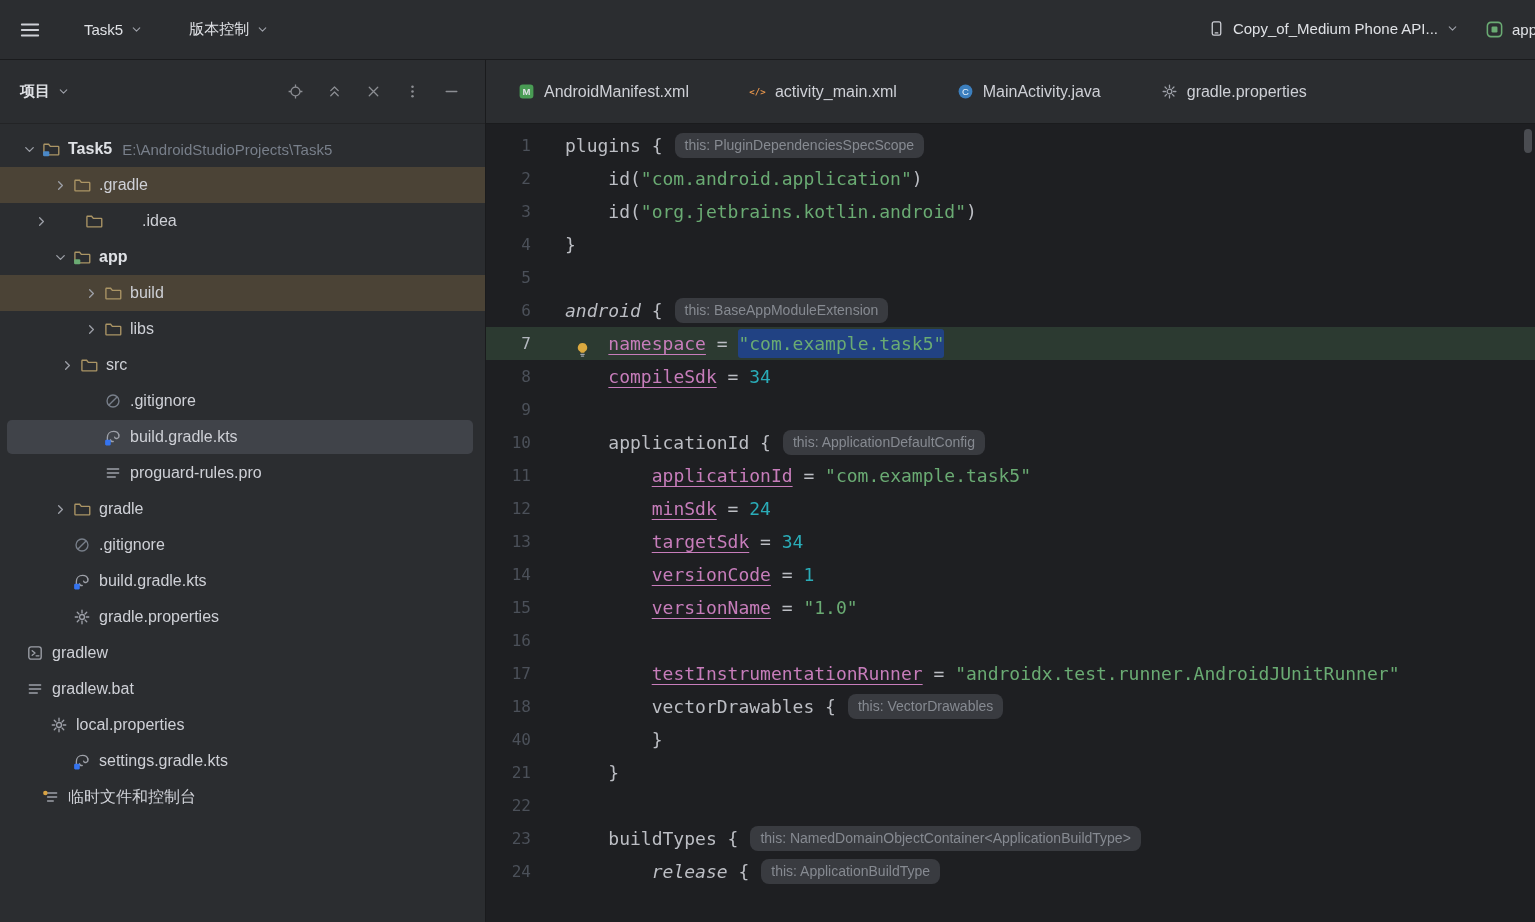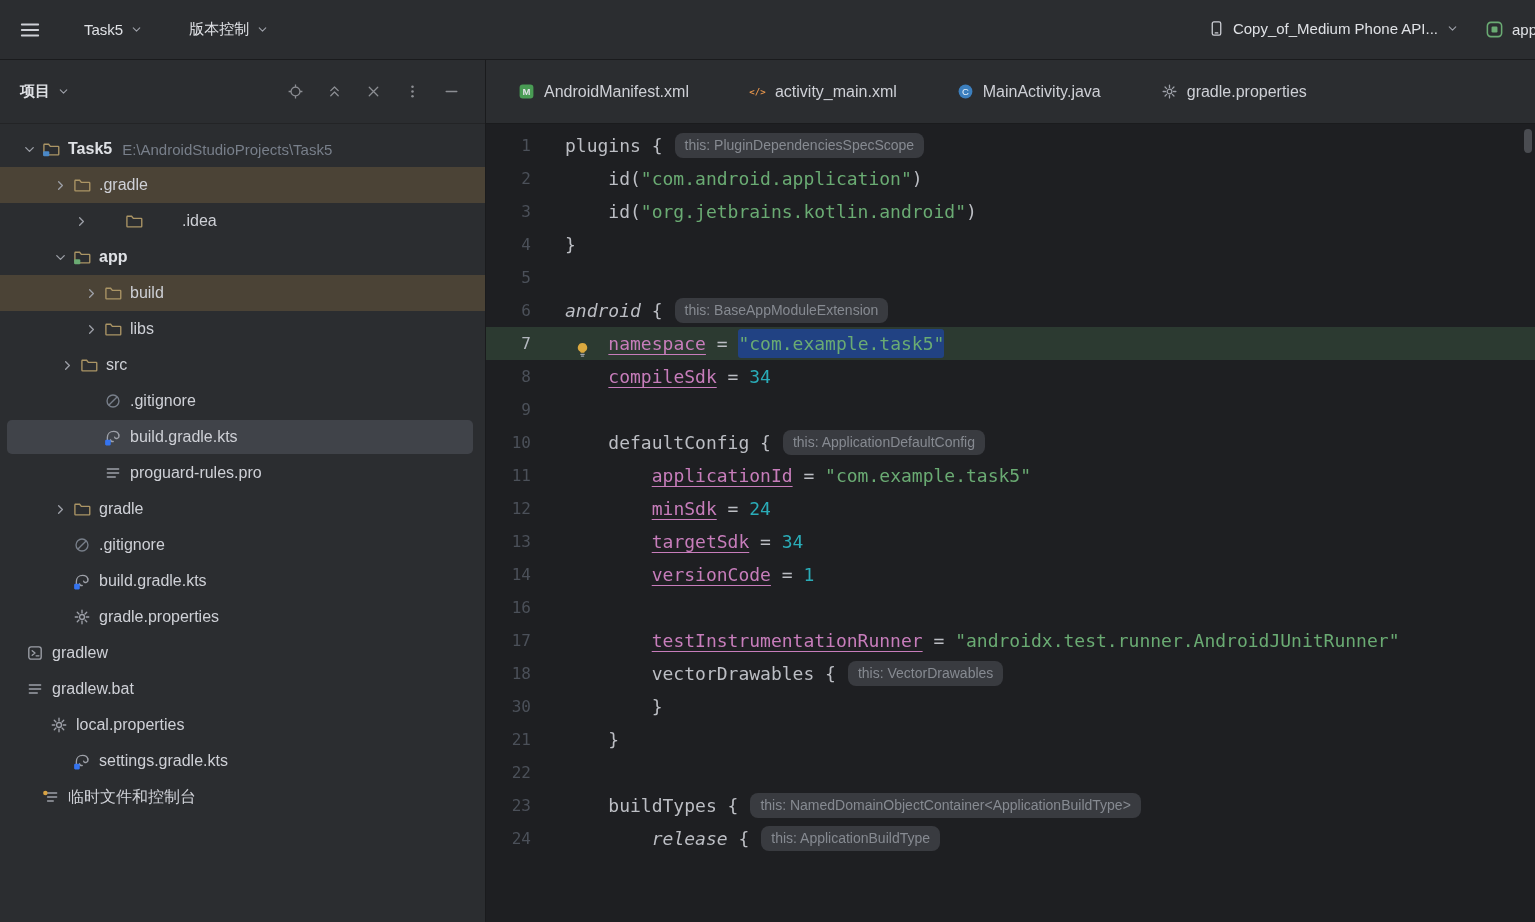--- a/index.html
+++ b/index.html
@@ -192,21 +192,21 @@
                 <path d="M6 4l4 4-4 4" fill="none" stroke="currentColor" stroke-width="1.4" stroke-linecap="round" stroke-linejoin="round"></path>
               </svg>
             </span>
             <span class="t-icon" style="display: flex;">
               <svg viewBox="0 0 16 16">
                 <path d="M1.7 3.8h4.2l1.5 1.9h6.9a.6.6 0 0 1 .6.6v6.3a.6.6 0 0 1-.6.6H2.3a.6.6 0 0 1-.6-.6V4.4a.6.6 0 0 1 .6-.6z" fill="none" stroke="#ab9565" stroke-width="1.2"></path>
               </svg>
             </span>
             <span class="t-label">.gradle</span>
           </div>
-          <div class="tree-row" style="padding-left: 68px; gap: 31px;">
+          <div class="tree-row" style="padding-left: 28px; gap: 31px;">
             <span class="chev">
               <svg viewBox="0 0 16 16">
                 <path d="M6 4l4 4-4 4" fill="none" stroke="currentColor" stroke-width="1.4" stroke-linecap="round" stroke-linejoin="round"></path>
               </svg>
             </span>
             <span class="t-icon" style="display: flex;">
               <svg viewBox="0 0 16 16">
                 <path d="M1.7 3.8h4.2l1.5 1.9h6.9a.6.6 0 0 1 .6.6v6.3a.6.6 0 0 1-.6.6H2.3a.6.6 0 0 1-.6-.6V4.4a.6.6 0 0 1 .6-.6z" fill="none" stroke="#ab9565" stroke-width="1.2"></path>
               </svg>
             </span>
@@ -438,29 +438,30 @@
           <div class="cl"><span class="gut">3</span><span class="lc"><span class="tok-p">    id(</span><span class="tok-s">"org.jetbrains.kotlin.android"</span><span class="tok-p">)</span></span></div>
           <div class="cl"><span class="gut">4</span><span class="lc"><span class="tok-p">}</span></span></div>
           <div class="cl"><span class="gut">5</span><span class="lc"></span></div>
           <div class="cl"><span class="gut">6</span><span class="lc"><span class="tok-i tok-p">android </span><span class="tok-p">{</span><span class="inlay">this: BaseAppModuleExtension</span></span></div>
           <div class="cl caret"><span class="gut">7</span><span class="bulb"><svg viewBox="0 0 16 16">
                 <path d="M8 1.8a4.4 4.4 0 0 1 2.4 8.1c-.5.3-.7.7-.7 1.1H6.3c0-.4-.2-.8-.7-1.1A4.4 4.4 0 0 1 8 1.8z" fill="#dba93f"></path>
                 <path d="M6.4 12.6h3.2M6.9 14.2h2.2" stroke="#9da0a8" stroke-width="1.1" stroke-linecap="round" fill="none"></path>
               </svg></span><span class="lc"><span class="tok-p">    </span><span class="tok-v">namespace</span><span class="tok-p"> = </span><span class="tok-sel">"com.example.task5"</span></span></div>
           <div class="cl"><span class="gut">8</span><span class="lc"><span class="tok-p">    </span><span class="tok-v">compileSdk</span><span class="tok-p"> = </span><span class="tok-num">34</span></span></div>
           <div class="cl"><span class="gut">9</span><span class="lc"></span></div>
-          <div class="cl"><span class="gut">10</span><span class="lc"><span class="tok-p">    defaultConfig {</span><span class="inlay">this: ApplicationDefaultConfig</span></span></div>
+          <div class="cl"><span class="gut">10</span><span class="lc"><span class="tok-p">    applicationId {</span><span class="inlay">this: ApplicationDefaultConfig</span></span></div>
           <div class="cl"><span class="gut">11</span><span class="lc"><span class="tok-p">        </span><span class="tok-v">applicationId</span><span class="tok-p"> = </span><span class="tok-s">"com.example.task5"</span></span></div>
           <div class="cl"><span class="gut">12</span><span class="lc"><span class="tok-p">        </span><span class="tok-v">minSdk</span><span class="tok-p"> = </span><span class="tok-num">24</span></span></div>
           <div class="cl"><span class="gut">13</span><span class="lc"><span class="tok-p">        </span><span class="tok-v">targetSdk</span><span class="tok-p"> = </span><span class="tok-num">34</span></span></div>
           <div class="cl"><span class="gut">14</span><span class="lc"><span class="tok-p">        </span><span class="tok-v">versionCode</span><span class="tok-p"> = </span><span class="tok-num">1</span></span></div>
+          <div class="cl"><span class="gut">15</span><span class="lc"><span class="tok-p">        </span><span class="tok-v">versionName</span><span class="tok-p"> = </span><span class="tok-s">"1.0"</span></span></div>
           <div class="cl"><span class="gut">16</span><span class="lc"></span></div>
           <div class="cl"><span class="gut">17</span><span class="lc"><span class="tok-p">        </span><span class="tok-v">testInstrumentationRunner</span><span class="tok-p"> = </span><span class="tok-s">"androidx.test.runner.AndroidJUnitRunner"</span></span></div>
           <div class="cl"><span class="gut">18</span><span class="lc"><span class="tok-p">        vectorDrawables {</span><span class="inlay">this: VectorDrawables</span></span></div>
-          <div class="cl"><span class="gut">30</span><span class="lc"><span class="tok-p">        }</span></span></div>
+          <div class="cl"><span class="gut">40</span><span class="lc"><span class="tok-p">        }</span></span></div>
           <div class="cl"><span class="gut">21</span><span class="lc"><span class="tok-p">    }</span></span></div>
           <div class="cl"><span class="gut">22</span><span class="lc"></span></div>
           <div class="cl"><span class="gut">23</span><span class="lc"><span class="tok-p">    buildTypes {</span><span class="inlay">this: NamedDomainObjectContainer&lt;ApplicationBuildType&gt;</span></span></div>
           <div class="cl"><span class="gut">24</span><span class="lc"><span class="tok-p">        </span><span class="tok-i tok-p">release </span><span class="tok-p">{</span><span class="inlay">this: ApplicationBuildType</span></span></div>
         </div>
     </section>
   </div>
 
 </div>
 

